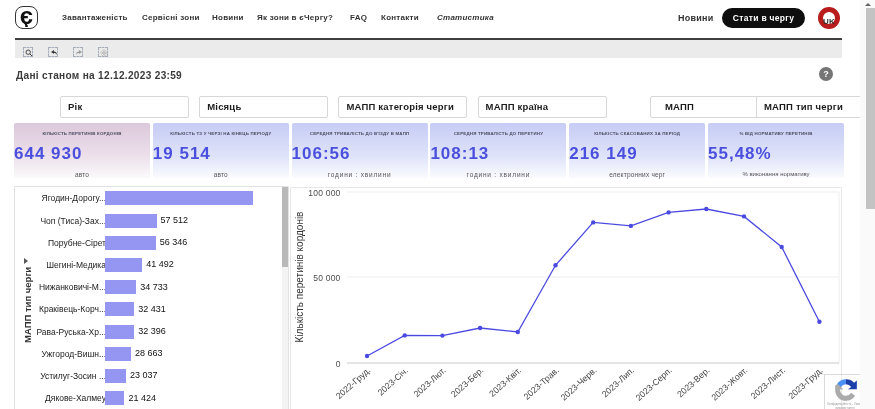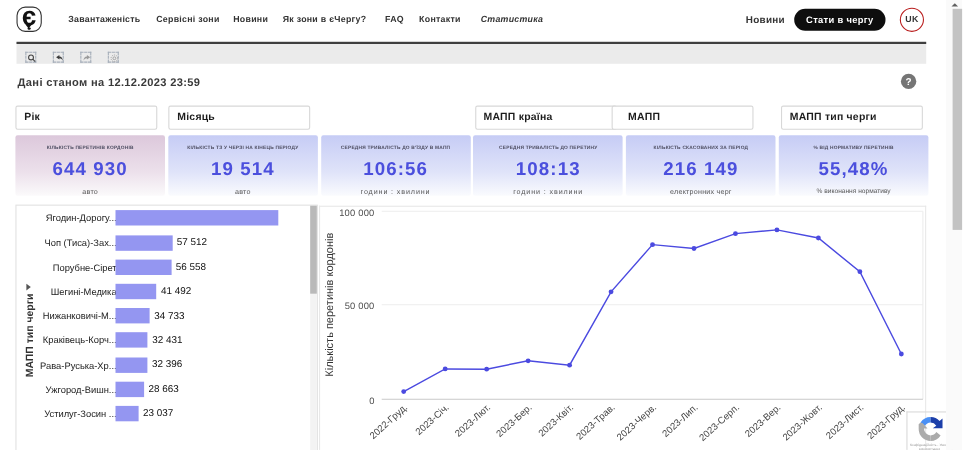--- a/index.html
+++ b/index.html
@@ -19,50 +19,50 @@
     font-size:24px; line-height:24px; font-weight:bold; color:#111; }
   #logo .dot { position:absolute; left:9.2px; top:18px; width:2.4px; height:2.4px;
     border-radius:50%; background:#111; }
   .menu { position:absolute; top:13px; font-size:8px; font-weight:bold; color:#333;
     letter-spacing:0.25px; white-space:nowrap; }
 
   #btn-queue { position:absolute; left:722px; top:7.5px; width:83px; height:20.5px;
     background:#0e0e0e; border-radius:10.5px; color:#fff; font-size:8.5px; font-weight:bold;
     text-align:center; line-height:20.5px; letter-spacing:0.3px; }
   #uk { position:absolute; left:818px; top:7px; width:22px; height:22px; border-radius:50%;
-    border:1px solid #b91c1c; color:#333; font-size:8px; font-weight:bold;
+    border:5px solid #b91c1c; color:#333; font-size:8px; font-weight:bold;
     text-align:center; line-height:20px; letter-spacing:0.3px; }
 
   
   #tbar { position:absolute; left:15px; top:38px; width:827px; height:20px;
     background:#ebebeb; border-top:2px solid #3f3f3f; }
   .tico { position:absolute; top:7px; width:10px; height:10px;
     border:1px dashed #a6aeba; }
   .tico svg { position:absolute; left:1px; top:1px; }
 
   
   #head { position:absolute; left:16px; top:70px; font-size:10.1px; font-weight:bold;
     letter-spacing:0.3px; color:#3a3a3a; }
   #help { position:absolute; left:819px; top:67px; width:14px; height:14px; border-radius:50%;
     background:#757575; color:#fff; font-size:9px; font-weight:bold; text-align:center;
     line-height:14px; }
 
   
   .filt { position:absolute; top:96px; width:129px; height:22px; background:#fff;
     border:1px solid #d8d8d8; border-radius:2px; font-size:9.5px; font-weight:bold;
     letter-spacing:0.2px; color:#1c1c1c; line-height:20px; padding-left:7px;
-    white-space:nowrap; overflow:hidden; }
+    white-space:nowrap; overflow:hidden;margin-left:46px; }
 
   
   .card { position:absolute; top:123px; width:136px; height:55px; border-radius:2px; }
   .card.pink { background:linear-gradient(180deg,#dcc8db 0%,#ece0eb 60%,#fbfafb 100%); }
   .card.blue { background:linear-gradient(180deg,#c6ccf5 0%,#dfe3f9 60%,#fafbfe 100%); }
   .card .lab { position:absolute; left:0; right:0; top:8px; text-align:center;
     font-size:4.4px; letter-spacing:0.2px; color:#4c4c60; font-weight:bold; white-space:nowrap; }
-  .card .num { position:absolute; left:0; right:0; top:22px; text-align:center;
+  .card .num { position:absolute; left:0; right:0; top:22px; text-align:left;
     font-size:17px; font-weight:bold; color:#4b4fdd; line-height:17px; letter-spacing:1px; }
   .card .sub { position:absolute; left:0; right:0; top:48px; text-align:center;
     font-size:6.5px; letter-spacing:0.2px; color:#565656; }
 
   
   #barcard { position:absolute; left:14px; top:186px; width:275px; height:230px;
     background:#fff; border:1px solid #e2e2e2; }
   .brow { position:absolute; left:0; height:22px; width:260px; }
   .blab { position:absolute; left:0; top:6px; width:91px; text-align:right;
     font-size:8.5px; color:#222; white-space:nowrap; }
@@ -138,22 +138,23 @@
           <circle cx="4" cy="4" r="3" fill="none" stroke="#a3a3a3" stroke-width="0.9" stroke-dasharray="1 0.9"></circle>
         </svg>
     </div>
   </div>
 
   <div id="head">Дані станом на 12.12.2023 23:59</div>
   <div id="help">?</div>
 
   <div class="filt" style="left:14px;">Рік</div>
   <div class="filt" style="left:153.2px;">Місяць</div>
+  <div class="filt" style="left:292.4px;">МАПП категорія черги</div>
   <div class="filt" style="left:431.6px;">МАПП країна</div>
-  <div class="filt" style="left:556px;padding-left:14px;">МАПП</div>
+  <div class="filt" style="left:604px;padding-left:14px;">МАПП</div>
   <div class="filt" style="left:710px;">МАПП тип черги</div>
 
   <div class="card pink" style="left:14px;">
     <div class="lab">КІЛЬКІСТЬ ПЕРЕТИНІВ КОРДОНІВ</div>
     <div class="num">644 930</div>
     <div class="sub">авто</div>
   </div>
   <div class="card blue" style="left:152.8px;">
     <div class="lab">КІЛЬКІСТЬ ТЗ У ЧЕРЗІ НА КІНЕЦЬ ПЕРІОДУ</div>
     <div class="num">19 514</div>
@@ -189,21 +190,21 @@
         <div class="bval inside" style="left:90.4px; width:145px;">165 331</div>
       </div>
     <div class="brow" style="top:22.5px;">
         <div class="blab">Чоп (Тиса)-Зах...</div>
         <div class="bbar" style="width:51.2px;"></div>
         <div class="bval" style="left:145.6px;">57 512</div>
       </div>
     <div class="brow" style="top:44.7px;">
         <div class="blab">Порубне-Сірет</div>
         <div class="bbar" style="width:50.4px;"></div>
-        <div class="bval" style="left:144.8px;">56 558</div>
+        <div class="bval" style="left:144.8px;">56 346</div>
       </div>
     <div class="brow" style="top:66.9px;">
         <div class="blab">Шегині-Медика</div>
         <div class="bbar" style="width:36.9px;"></div>
         <div class="bval" style="left:131.3px;">41 492</div>
       </div>
     <div class="brow" style="top:89.1px;">
         <div class="blab">Нижанковичі-М...</div>
         <div class="bbar" style="width:30.9px;"></div>
         <div class="bval" style="left:125.3px;">34 733</div>
@@ -220,20 +221,25 @@
       </div>
     <div class="brow" style="top:155.7px;">
         <div class="blab">Ужгород-Вишн...</div>
         <div class="bbar" style="width:25.5px;"></div>
         <div class="bval" style="left:119.9px;">28 663</div>
       </div>
     <div class="brow" style="top:177.9px;">
         <div class="blab">Устилуг-Зосин ...</div>
         <div class="bbar" style="width:20.5px;"></div>
         <div class="bval" style="left:114.9px;">23 037</div>
+      </div>
+    <div class="brow" style="top:200.1px;">
+        <div class="blab">Дякове-Халмеу</div>
+        <div class="bbar" style="width:19.1px;"></div>
+        <div class="bval" style="left:113.5px;">21 424</div>
       </div>
     <div id="barscroll">
         <div class="th"></div>
       </div>
   </div>
 
   <div id="linecard">
     <svg width="550" height="221" viewBox="0 0 550 221">
       <line x1="56" y1="4" x2="548" y2="4" stroke="#ededed" stroke-width="1"></line>
       <line x1="56" y1="89" x2="548" y2="89" stroke="#ededed" stroke-width="1"></line>

